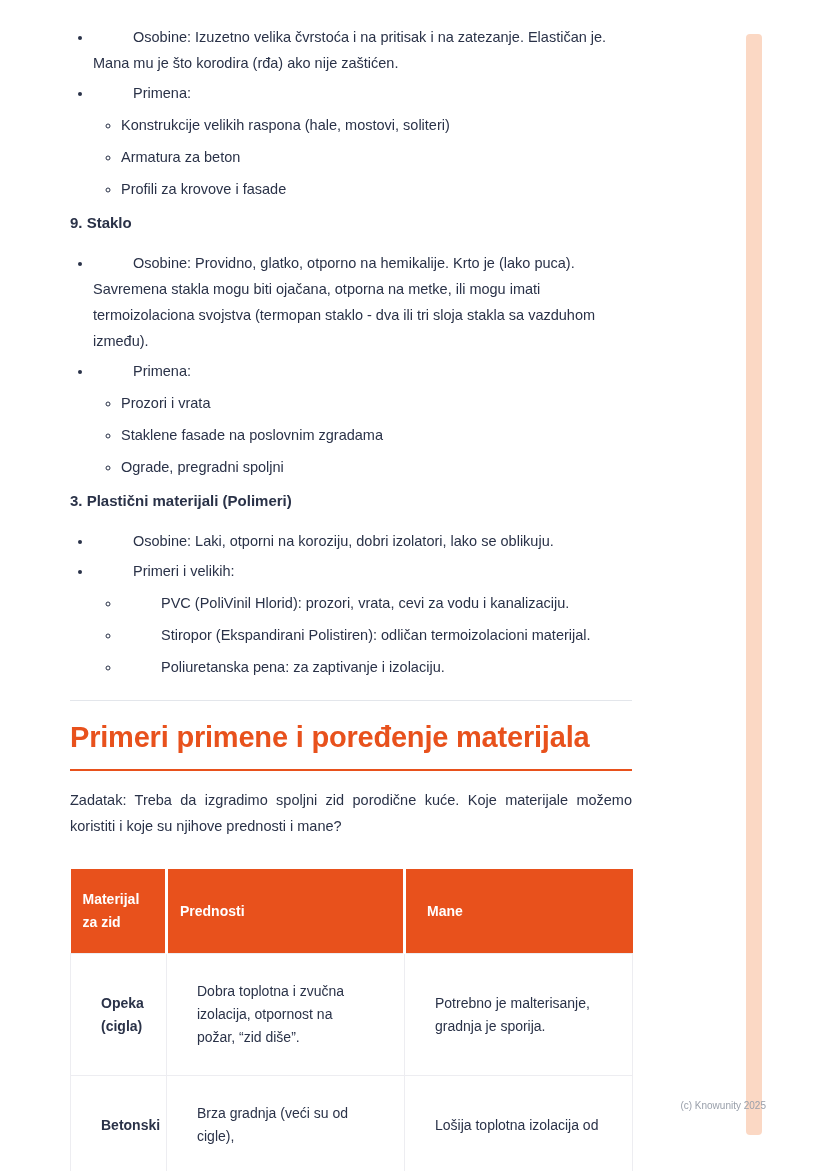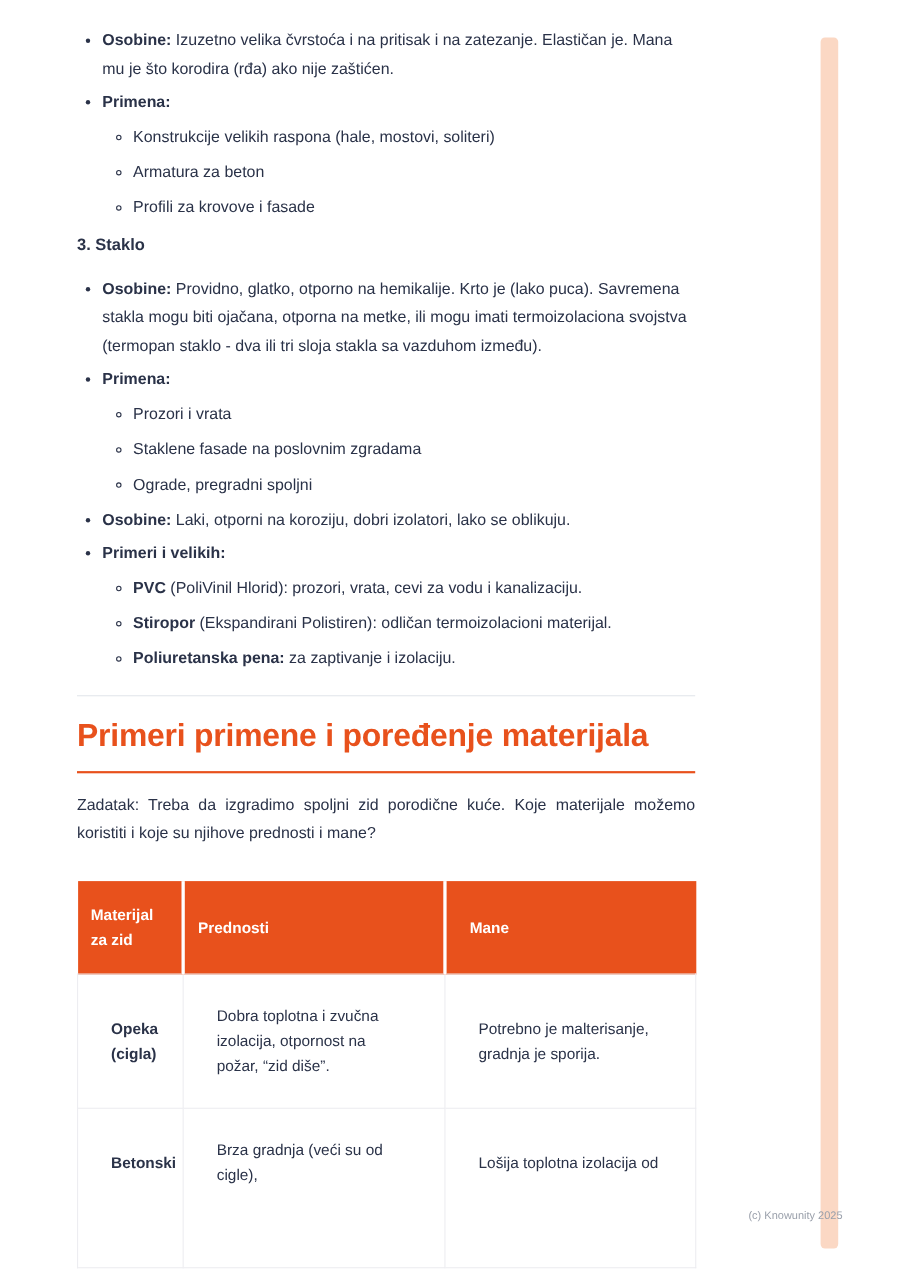--- a/index.html
+++ b/index.html
@@ -92,21 +92,21 @@
   }
   .cmp th:last-child { border-right: none; padding-left: 21px; }
   .cmp td {
     border: 1px solid #ededf1;
     padding: 26px 30px;
     vertical-align: middle;
     line-height: 23px;
   }
   .cmp td:first-child { font-weight: bold; }
   .cmp tr.cutoff td { padding-bottom: 72px; }
-  strong.lbl { font-weight: bold; }
+  strong.lbl { font-weight: normal; margin-left: 40px; }
 </style>
 </head>
 <body>
 
 <div class="edge-stripe"></div>
 
 <div class="copyright">(c) Knowunity 2025</div>
 
 <div class="doc">
 
@@ -118,36 +118,37 @@
     <li>
       <strong class="lbl">Primena:</strong>
       <ul class="l2">
         <li><span>Konstrukcije velikih raspona (hale, mostovi, soliteri)</span></li>
         <li><span>Armatura za beton</span></li>
         <li><span>Profili za krovove i fasade</span></li>
       </ul>
     </li>
   </ul>
 
-  <h3 class="sec">3. Staklo</h3>
+  <h3 class="sec">9. Staklo</h3>
   <ul class="l1">
     <li>
       <strong class="lbl">Osobine:</strong>
       <span>Providno, glatko, otporno na hemikalije. Krto je (lako puca). Savremena stakla mogu biti ojačana, otporna na metke, ili mogu imati termoizolaciona svojstva (termopan staklo - dva ili tri sloja stakla sa vazduhom između).</span>
     </li>
     <li>
       <strong class="lbl">Primena:</strong>
       <ul class="l2">
         <li><span>Prozori i vrata</span></li>
         <li><span>Staklene fasade na poslovnim zgradama</span></li>
         <li><span>Ograde, pregradni spoljni</span></li>
       </ul>
     </li>
   </ul>
 
+  <h3 class="sec">3. Plastični materijali (Polimeri)</h3>
   <ul class="l1">
     <li>
       <strong class="lbl">Osobine:</strong>
       <span>Laki, otporni na koroziju, dobri izolatori, lako se oblikuju.</span>
     </li>
     <li>
       <strong class="lbl">Primeri i velikih:</strong>
       <ul class="l2">
         <li>
           <strong class="lbl">PVC</strong><span> (PoliVinil Hlorid): prozori, vrata, cevi za vodu i kanalizaciju.</span>

